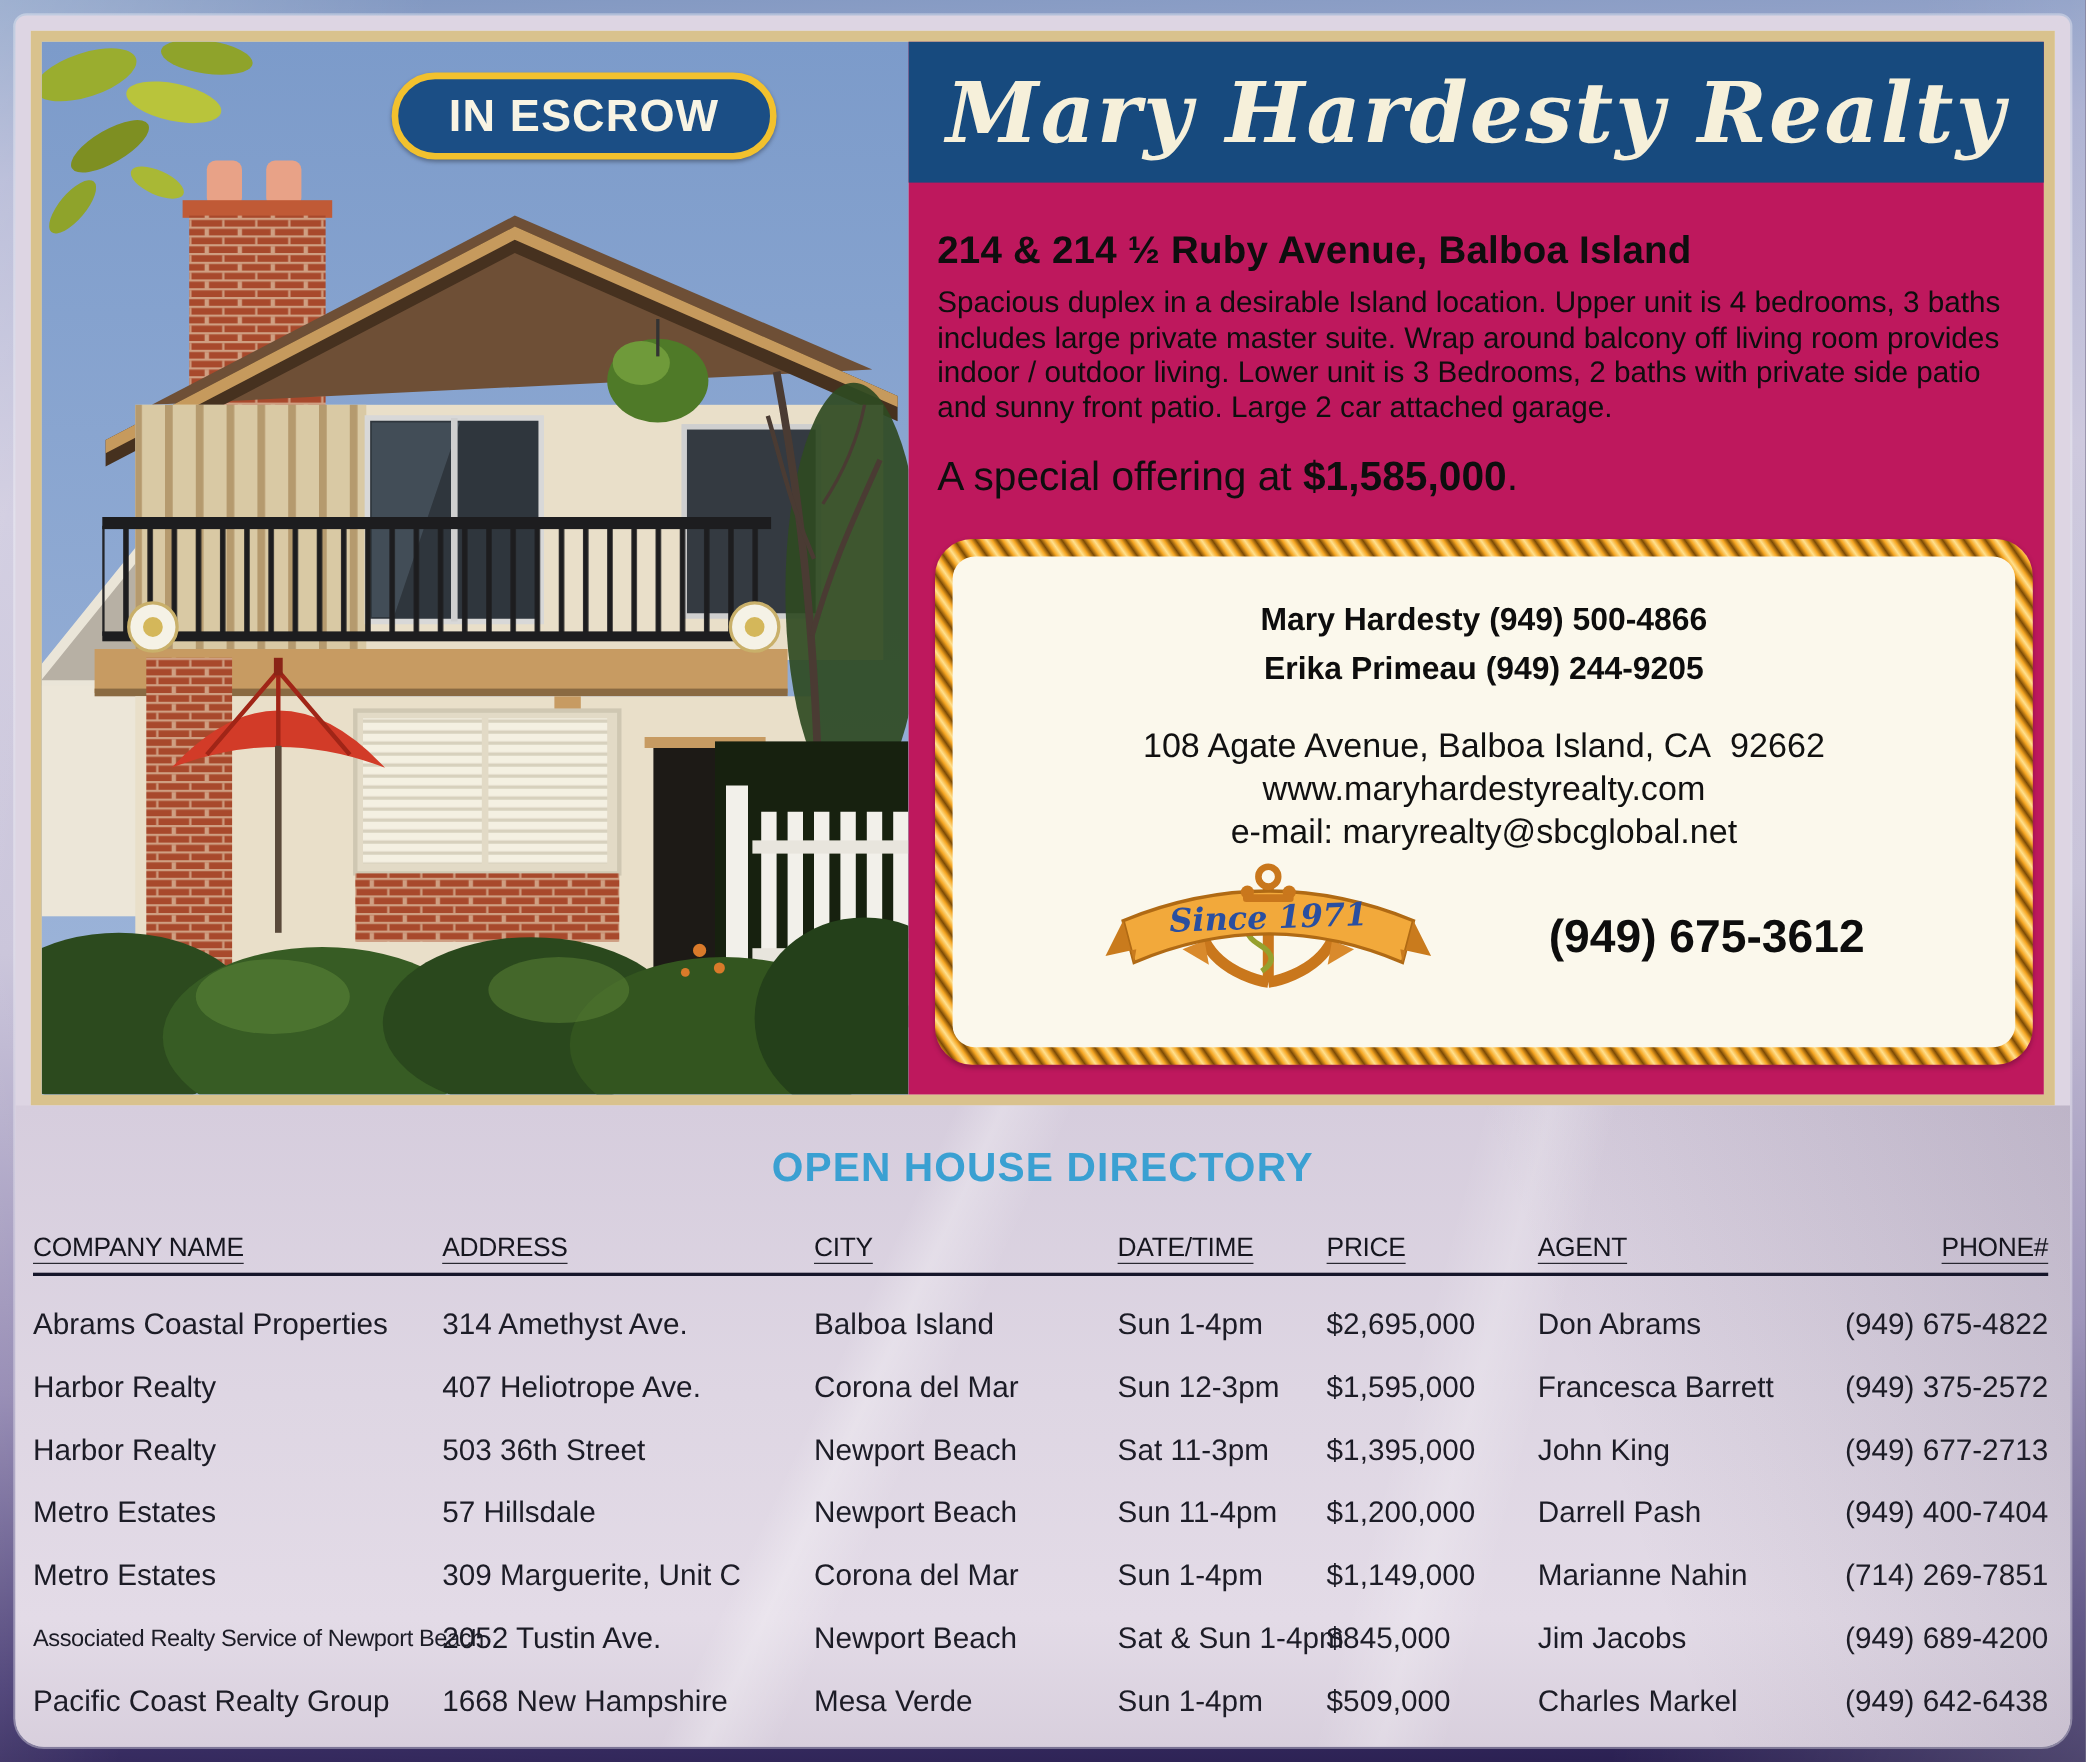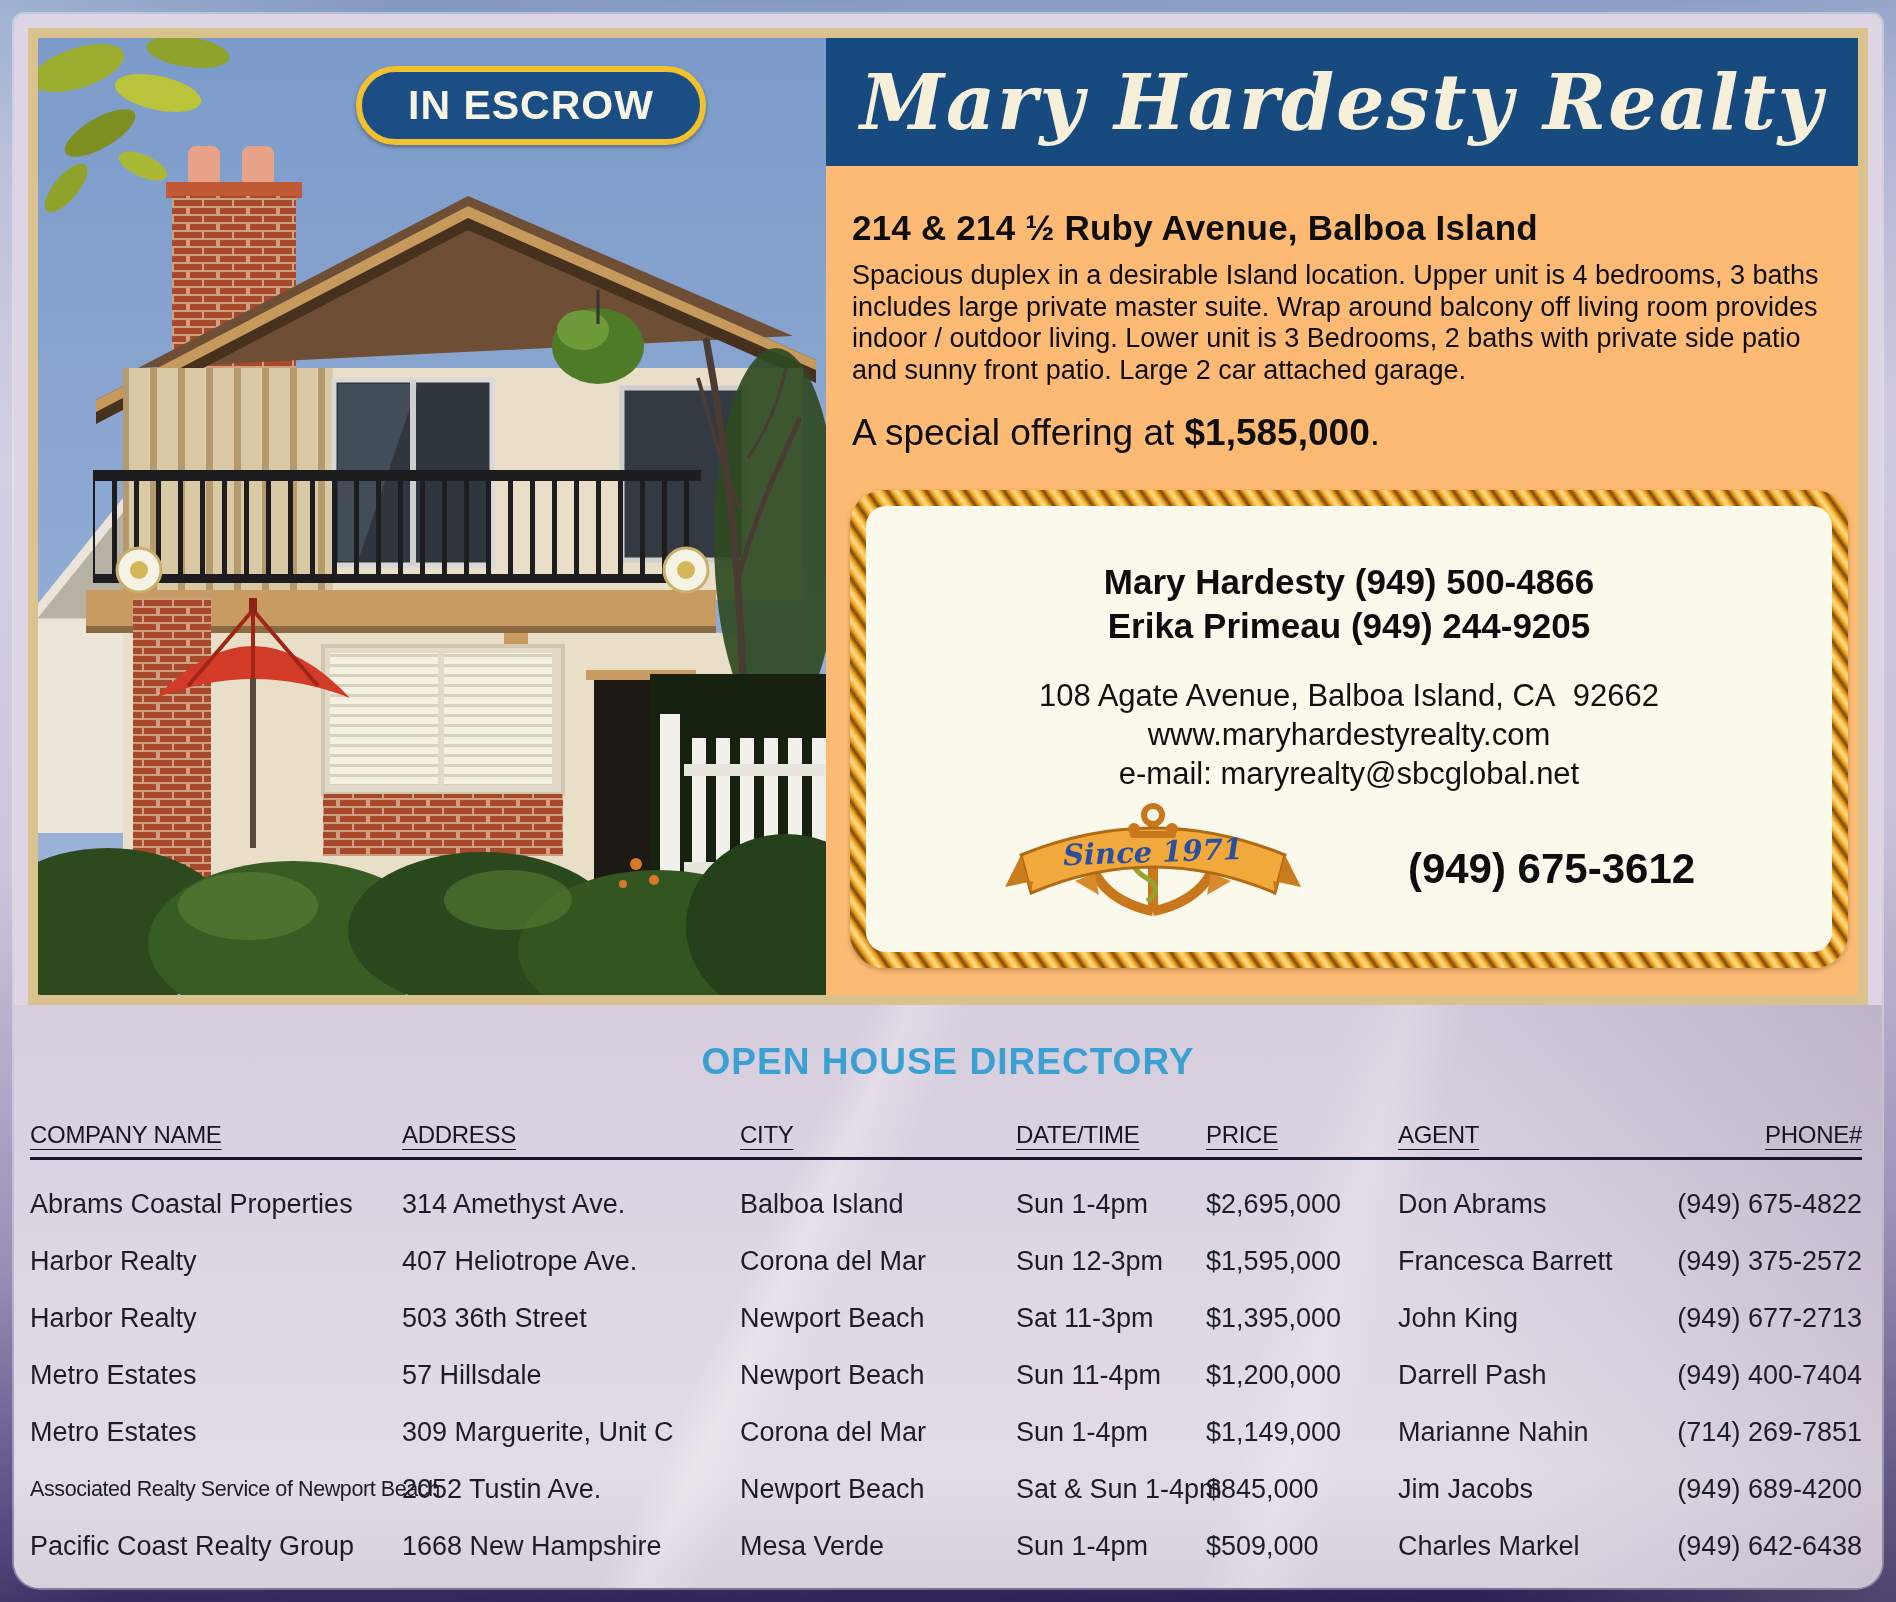--- a/index.html
+++ b/index.html
@@ -26,21 +26,21 @@
     border:10px solid #d9c28d;background:#f9f6e7;box-sizing:border-box;
   }
   .photo{position:absolute;left:0;top:0;width:788px;height:957px;overflow:hidden;background:#7d9cca;}
   .photo svg{display:block;width:788px;height:957px;}
   .escrow-badge{
     position:absolute;left:318px;top:28px;
     background:#1b4e85;border:6px solid #f2c12e;border-radius:42px;
     color:#f8f4e4;font-size:41px;font-weight:bold;letter-spacing:1px;
     padding:10px 46px;white-space:nowrap;box-shadow:0 2px 4px rgba(0,0,0,.35);
   }
-  .panel{position:absolute;left:788px;top:0;right:0;bottom:0;background:#fdba74;padding-left:36px;}
+  .panel{position:absolute;left:788px;top:0;right:0;bottom:0;background:#be185d;padding-left:36px;}
   .banner{
     position:absolute;left:0;right:0;top:0;height:128px;background:#174a7e;
     display:flex;align-items:center;justify-content:center;
   }
   .banner .script{
     font-family:"DejaVu Serif",serif;font-style:italic;font-weight:bold;
     font-size:76px;color:#f6f0da;letter-spacing:2px;white-space:nowrap;
   }
   .listing{position:absolute;left:0;right:0;top:128px;padding:42px 20px 0 26px;color:#0e0e0e;}
   .listing h1{margin:0 0 12px 0;font-size:35px;font-weight:bold;letter-spacing:.2px;}
@@ -51,21 +51,21 @@
   .ropebox{
     position:absolute;left:24px;right:10px;top:452px;height:478px;
     border-radius:34px;padding:16px;box-sizing:border-box;
     background:repeating-linear-gradient(55deg,#7a4a06 0px,#f5a623 4px,#ffe08e 8px,#f5a623 12px,#7a4a06 16px);
     box-shadow:0 2px 5px rgba(0,0,0,.25);
   }
   .rope-inner{
     width:100%;height:100%;border-radius:20px;background:#fbf8ec;
     display:flex;flex-direction:column;align-items:center;text-align:center;box-sizing:border-box;
   }
-  .agents{margin-top:54px;font-size:35px;font-weight:bold;line-height:44px;color:#0d0d0d;}
+  .agents{margin-top:36px;font-size:29px;font-weight:bold;line-height:44px;color:#0d0d0d;}
   .addr{margin-top:28px;font-size:31px;line-height:39px;color:#111;}
   .addr .link{color:#111;text-decoration:none;}
   .logo-row{margin-top:0;display:flex;align-items:center;justify-content:center;gap:105px;width:100%;}
   .logo{position:relative;width:300px;height:152px;}
   .since-label{
     position:absolute;left:0;right:0;top:42px;text-align:center;
     font-family:"DejaVu Serif",serif;font-style:italic;font-weight:bold;
     font-size:29px;color:#2a4fa0;transform:rotate(-2deg);
   }
   .phone-big{font-size:42px;font-weight:bold;color:#0d0d0d;white-space:nowrap;}

